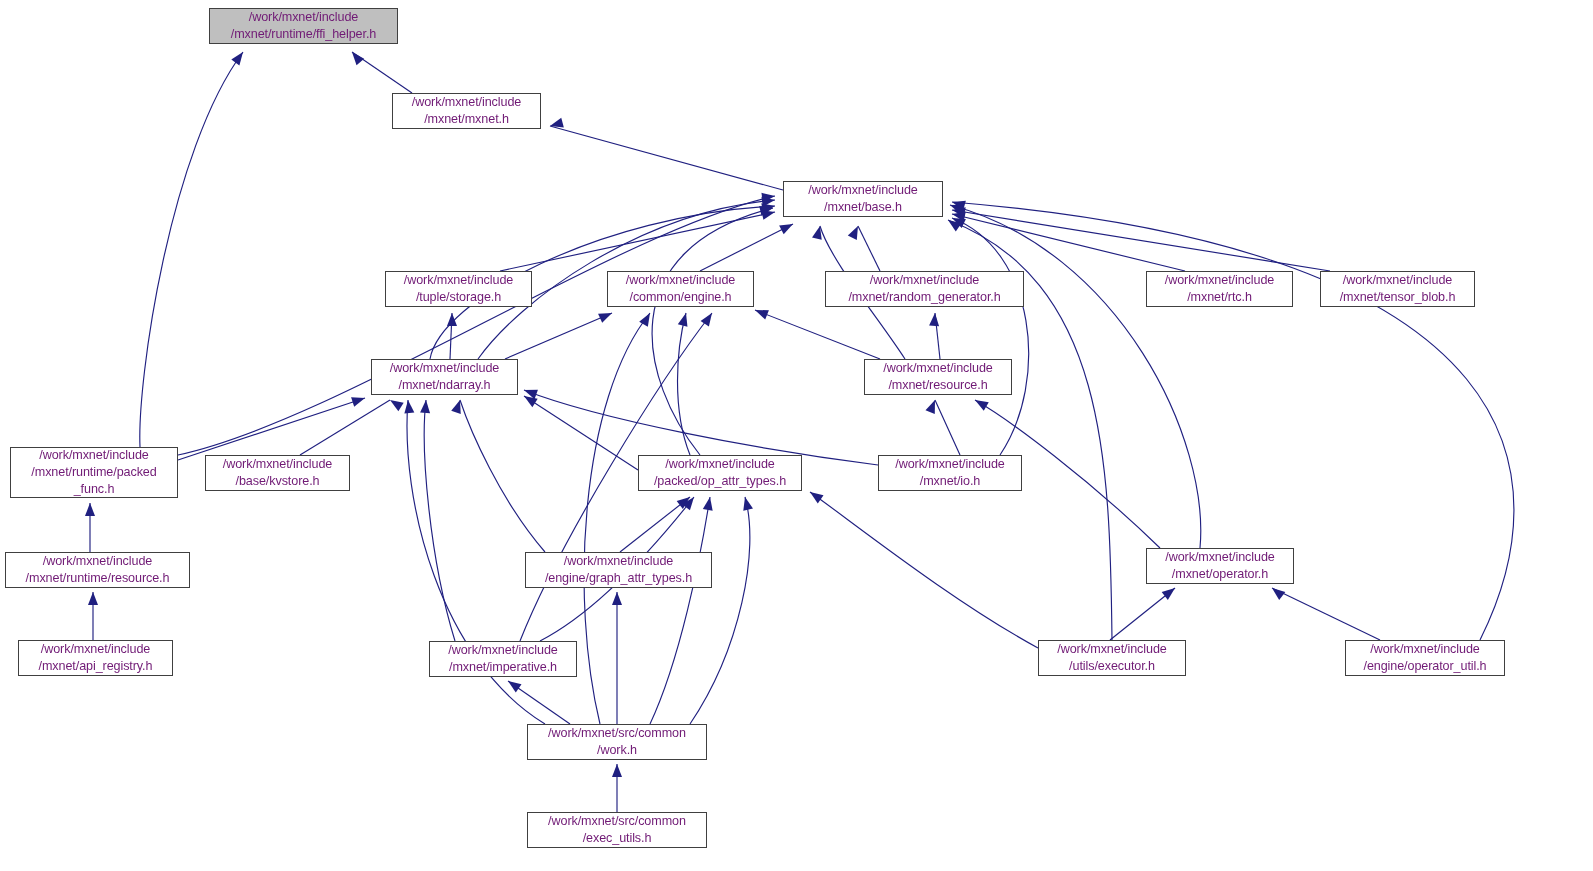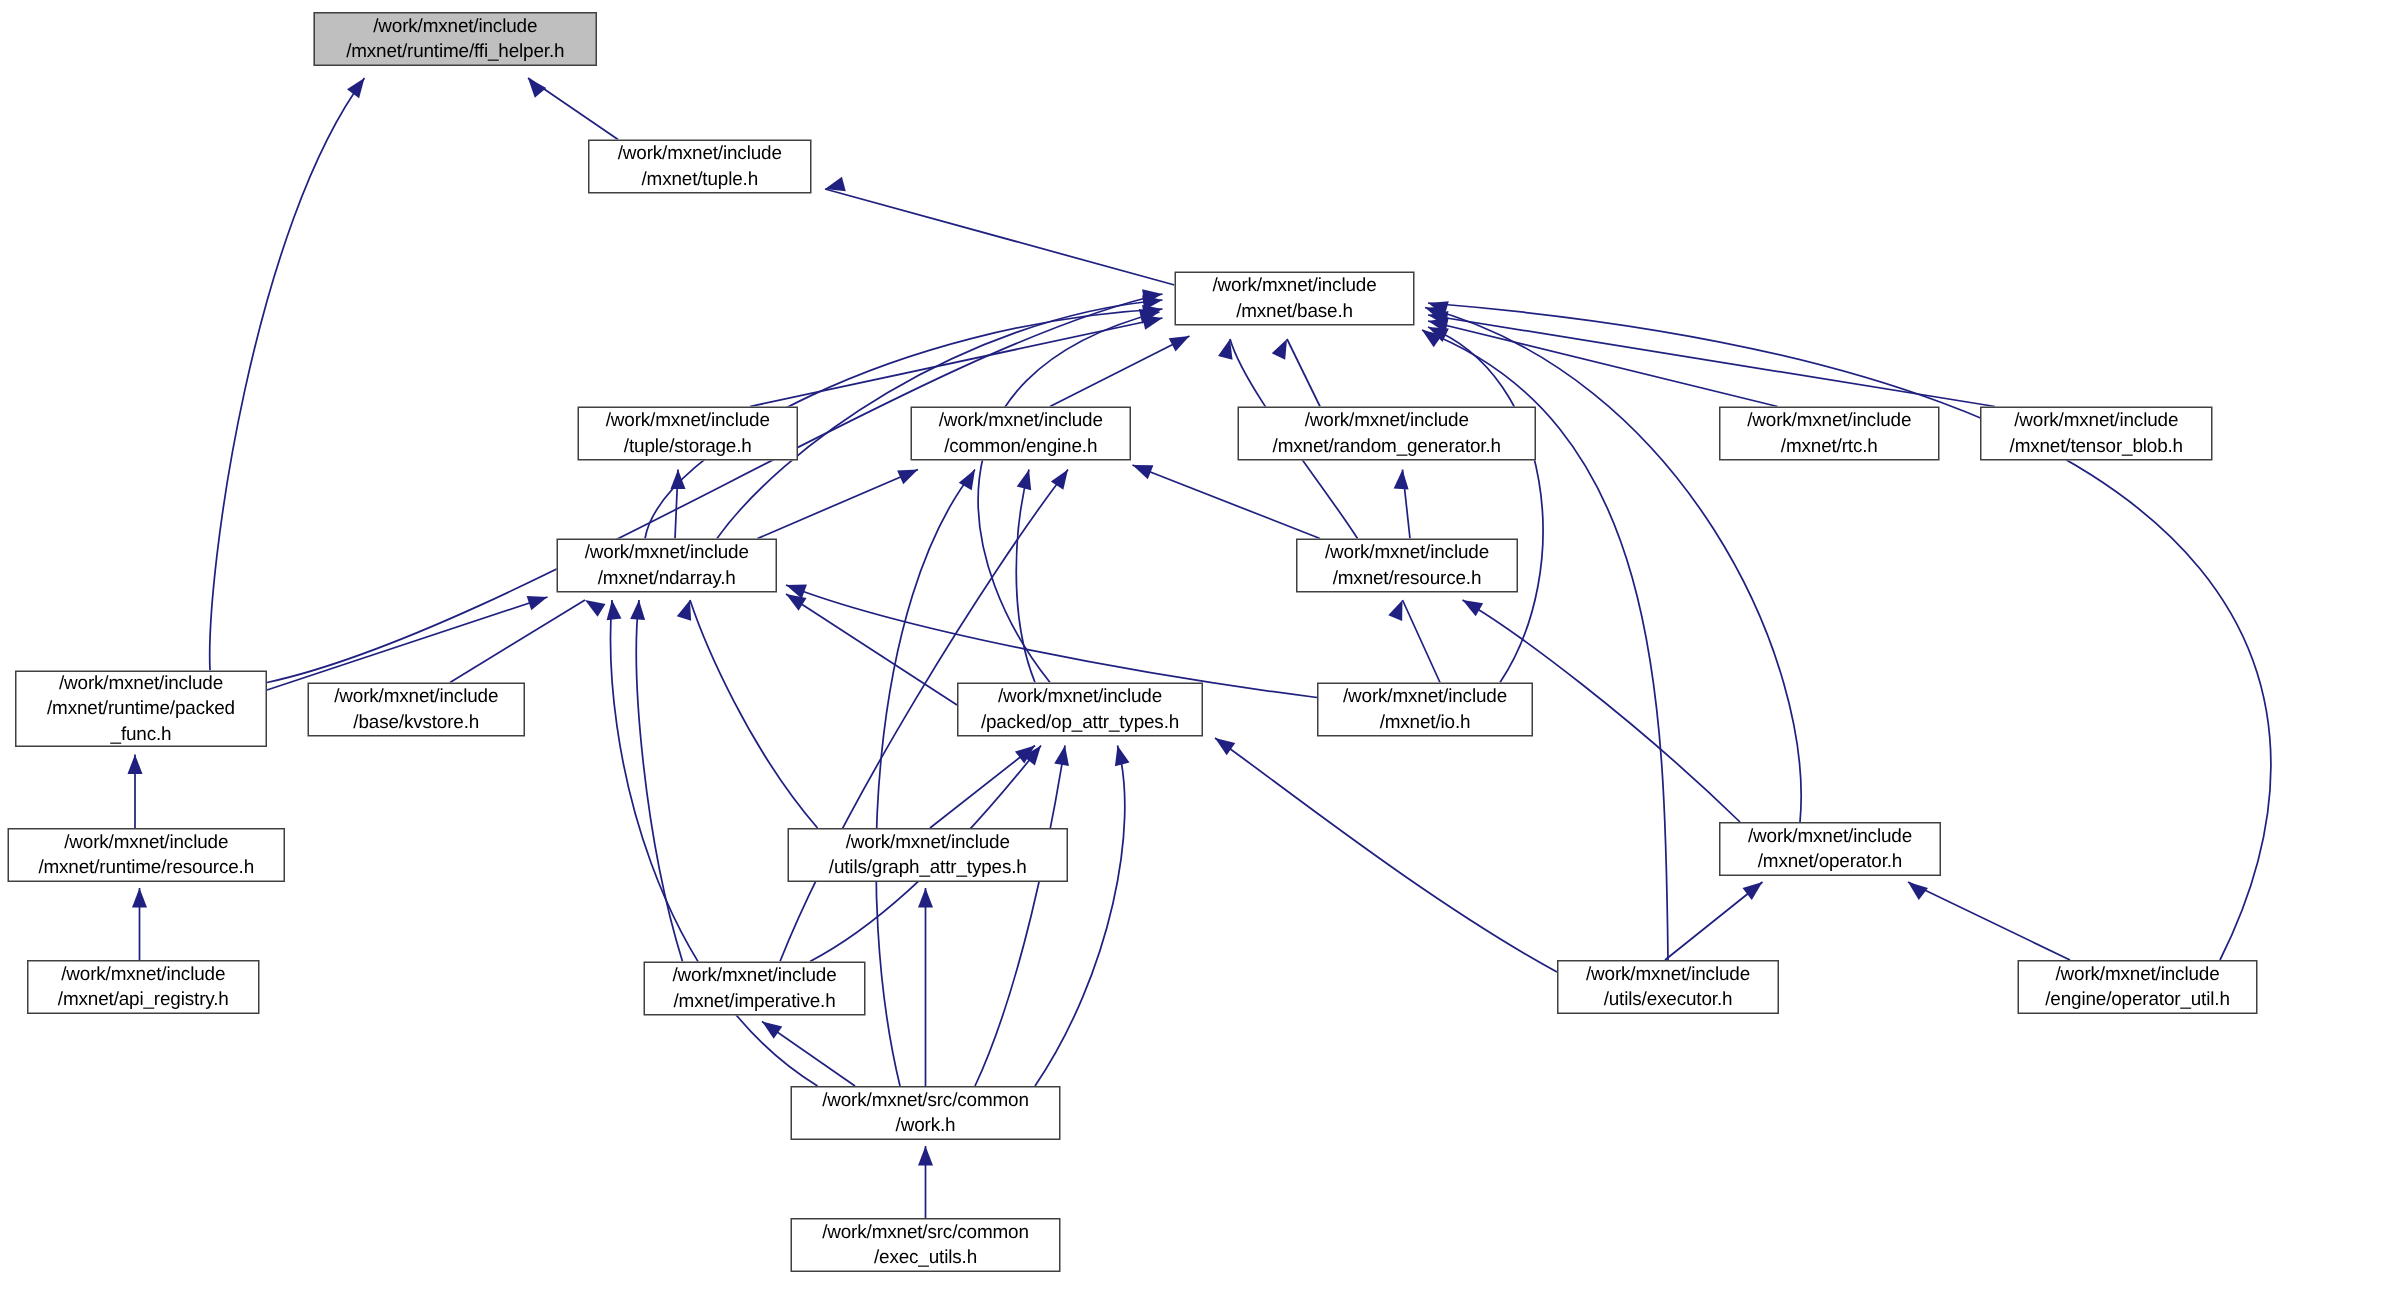--- a/index.html
+++ b/index.html
@@ -20,21 +20,21 @@
     left: 0;
     top: 0;
     width: 1593px;
     height: 871px;
   }
   .node {
     position: absolute;
     box-sizing: border-box;
     border: 1px solid #404040;
     background: #ffffff;
-    color: #000000;
+    color: #701a75;
     font-size: 12.6px;
     line-height: 17px;
     text-align: center;
     display: flex;
     flex-direction: column;
     align-items: center;
     justify-content: center;
     white-space: pre;
     letter-spacing: -0.1px;
   }
@@ -137,35 +137,35 @@
       <polygon points="0,0 -13,-5 -13,5" fill="#202080" transform="translate(745,497) rotate(-104)"></polygon>
       <polygon points="0,0 -13,-5 -13,5" fill="#202080" transform="translate(810,492) rotate(-145)"></polygon>
       <polygon points="0,0 -13,-5 -13,5" fill="#202080" transform="translate(508,681) rotate(-145)"></polygon>
       <polygon points="0,0 -13,-5 -13,5" fill="#202080" transform="translate(617,592) rotate(-90)"></polygon>
       <polygon points="0,0 -13,-5 -13,5" fill="#202080" transform="translate(1175,588) rotate(-38)"></polygon>
       <polygon points="0,0 -13,-5 -13,5" fill="#202080" transform="translate(1272,588) rotate(-142)"></polygon>
       <polygon points="0,0 -13,-5 -13,5" fill="#202080" transform="translate(617,764) rotate(-90)"></polygon>
     </svg>
   <div id="node-layer">
       <div class="node root" style="left: 209px; top: 8px; width: 189px; height: 36px;"><span class="ln">/work/mxnet/include</span><span class="ln">/mxnet/runtime/ffi_helper.h</span></div>
-      <div class="node" style="left: 392px; top: 93px; width: 149px; height: 36px;"><span class="ln">/work/mxnet/include</span><span class="ln">/mxnet/tuple.h</span></div>
+      <div class="node" style="left: 392px; top: 93px; width: 149px; height: 36px;"><span class="ln">/work/mxnet/include</span><span class="ln">/mxnet/mxnet.h</span></div>
       <div class="node" style="left: 783px; top: 181px; width: 160px; height: 36px;"><span class="ln">/work/mxnet/include</span><span class="ln">/mxnet/base.h</span></div>
       <div class="node" style="left: 385px; top: 271px; width: 147px; height: 36px;"><span class="ln">/work/mxnet/include</span><span class="ln">/tuple/storage.h</span></div>
       <div class="node" style="left: 607px; top: 271px; width: 147px; height: 36px;"><span class="ln">/work/mxnet/include</span><span class="ln">/common/engine.h</span></div>
       <div class="node" style="left: 825px; top: 271px; width: 199px; height: 36px;"><span class="ln">/work/mxnet/include</span><span class="ln">/mxnet/random_generator.h</span></div>
       <div class="node" style="left: 1146px; top: 271px; width: 147px; height: 36px;"><span class="ln">/work/mxnet/include</span><span class="ln">/mxnet/rtc.h</span></div>
       <div class="node" style="left: 1320px; top: 271px; width: 155px; height: 36px;"><span class="ln">/work/mxnet/include</span><span class="ln">/mxnet/tensor_blob.h</span></div>
       <div class="node" style="left: 371px; top: 359px; width: 147px; height: 36px;"><span class="ln">/work/mxnet/include</span><span class="ln">/mxnet/ndarray.h</span></div>
       <div class="node" style="left: 864px; top: 359px; width: 148px; height: 36px;"><span class="ln">/work/mxnet/include</span><span class="ln">/mxnet/resource.h</span></div>
       <div class="node" style="left: 10px; top: 447px; width: 168px; height: 51px;"><span class="ln">/work/mxnet/include</span><span class="ln">/mxnet/runtime/packed</span><span class="ln">_func.h</span></div>
       <div class="node" style="left: 205px; top: 455px; width: 145px; height: 36px;"><span class="ln">/work/mxnet/include</span><span class="ln">/base/kvstore.h</span></div>
       <div class="node" style="left: 638px; top: 455px; width: 164px; height: 36px;"><span class="ln">/work/mxnet/include</span><span class="ln">/packed/op_attr_types.h</span></div>
       <div class="node" style="left: 878px; top: 455px; width: 144px; height: 36px;"><span class="ln">/work/mxnet/include</span><span class="ln">/mxnet/io.h</span></div>
       <div class="node" style="left: 5px; top: 552px; width: 185px; height: 36px;"><span class="ln">/work/mxnet/include</span><span class="ln">/mxnet/runtime/resource.h</span></div>
-      <div class="node" style="left: 525px; top: 552px; width: 187px; height: 36px;"><span class="ln">/work/mxnet/include</span><span class="ln">/utils/graph_attr_types.h</span></div>
+      <div class="node" style="left: 525px; top: 552px; width: 187px; height: 36px;"><span class="ln">/work/mxnet/include</span><span class="ln">/engine/graph_attr_types.h</span></div>
       <div class="node" style="left: 1146px; top: 548px; width: 148px; height: 36px;"><span class="ln">/work/mxnet/include</span><span class="ln">/mxnet/operator.h</span></div>
       <div class="node" style="left: 18px; top: 640px; width: 155px; height: 36px;"><span class="ln">/work/mxnet/include</span><span class="ln">/mxnet/api_registry.h</span></div>
       <div class="node" style="left: 429px; top: 641px; width: 148px; height: 36px;"><span class="ln">/work/mxnet/include</span><span class="ln">/mxnet/imperative.h</span></div>
       <div class="node" style="left: 1038px; top: 640px; width: 148px; height: 36px;"><span class="ln">/work/mxnet/include</span><span class="ln">/utils/executor.h</span></div>
       <div class="node" style="left: 1345px; top: 640px; width: 160px; height: 36px;"><span class="ln">/work/mxnet/include</span><span class="ln">/engine/operator_util.h</span></div>
       <div class="node" style="left: 527px; top: 724px; width: 180px; height: 36px;"><span class="ln">/work/mxnet/src/common</span><span class="ln">/work.h</span></div>
       <div class="node" style="left: 527px; top: 812px; width: 180px; height: 36px;"><span class="ln">/work/mxnet/src/common</span><span class="ln">/exec_utils.h</span></div>
     </div>
 </div>
 

